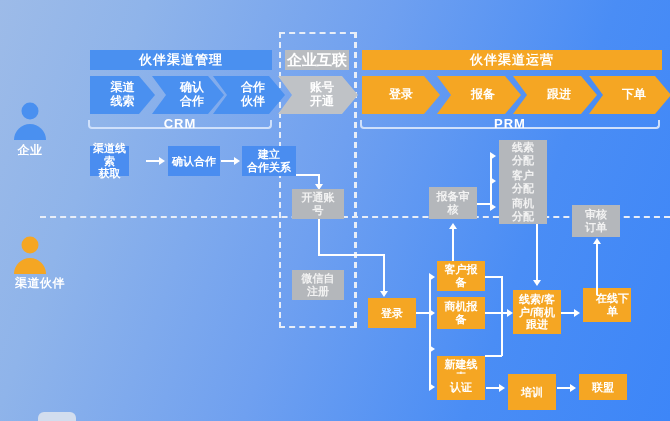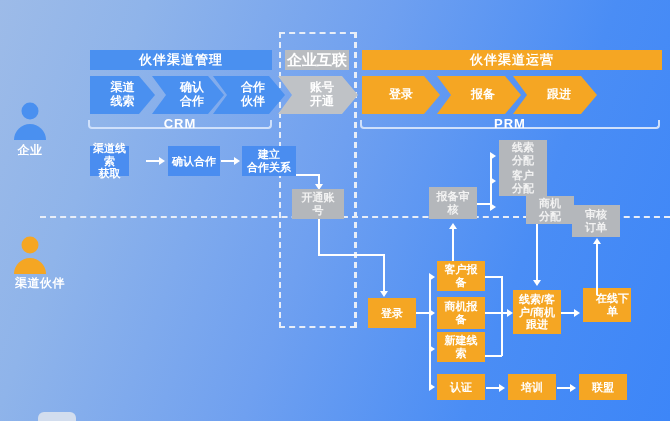--- a/index.html
+++ b/index.html
@@ -136,20 +136,23 @@
 
   <div class="chev orange first" style="left:362px;top:76px;width:78px;height:38px;">
     <span>登录</span>
   </div>
   <div class="chev orange" style="left:437px;top:76px;width:84px;height:38px;">
     <span>报备</span>
   </div>
   <div class="chev orange" style="left:513px;top:76px;width:84px;height:38px;">
     <span>跟进</span>
   </div>
+  <div class="chev orange" style="left:589px;top:76px;width:82px;height:38px;">
+    <span>下单</span>
+  </div>
 
   <div class="bracket" style="left:88px;top:120px;width:184px;height:9px;"></div>
   <div class="bracket-label" style="left:88px;top:116px;width:184px;">CRM</div>
 
   <div class="bracket" style="left:360px;top:120px;width:300px;height:9px;"></div>
   <div class="bracket-label" style="left:360px;top:116px;width:300px;">PRM</div>
 
   <div class="box blue" style="left:90px;top:146px;width:39px;height:30px;">
     <div>
       <span>渠道线索</span><br>
@@ -181,20 +184,26 @@
       <span>开通账</span><br>
       <span>号</span>
     </div>
   </div>
 
   <div class="ln lnv" style="left:318px;top:219px;height:36px;"></div>
   <div class="ln lnh" style="left:318px;top:254px;width:66px;"></div>
   <div class="ln lnv" style="left:383px;top:254px;height:38px;"></div>
   <div class="arw d" style="left:380px;top:291px;"></div>
 
+  <div class="box gray dim" style="left:292px;top:270px;width:52px;height:30px;">
+    <div>
+      <span>微信自</span><br>
+      <span>注册</span>
+    </div>
+  </div>
 
   <div class="box orange" style="left:368px;top:298px;width:48px;height:30px;">
     <span>登录</span>
   </div>
 
   <div class="ln lnh" style="left:416px;top:312px;width:14px;"></div>
   <div class="ln lnv" style="left:429px;top:277px;height:110px;"></div>
 
   <div class="arw r" style="left:429px;top:273px;"></div>
   <div class="arw r" style="left:429px;top:309px;"></div>
@@ -206,21 +215,21 @@
       <span>客户报</span><br>
       <span>备</span>
     </div>
   </div>
   <div class="box orange" style="left:437px;top:297px;width:48px;height:32px;">
     <div>
       <span>商机报</span><br>
       <span>备</span>
     </div>
   </div>
-  <div class="box orange" style="left:437px;top:332px;width:48px;height:30px;">
+  <div class="box orange" style="left:437px;top:356px;width:48px;height:30px;">
     <div>
       <span>新建线</span><br>
       <span>索</span>
     </div>
   </div>
 
   <div class="ln lnh" style="left:485px;top:276px;width:17px;"></div>
   <div class="ln lnh" style="left:485px;top:355px;width:17px;"></div>
   <div class="ln lnv" style="left:501px;top:276px;height:80px;"></div>
   <div class="ln lnh" style="left:485px;top:312px;width:24px;"></div>
@@ -243,21 +252,21 @@
       <span>单</span>
     </div>
   </div>
 
   <div class="box orange" style="left:437px;top:374px;width:48px;height:26px;">
     <span>认证</span>
   </div>
   <div class="ln lnh" style="left:486px;top:387px;width:14px;"></div>
   <div class="arw r" style="left:499px;top:384px;"></div>
 
-  <div class="box orange" style="left:508px;top:374px;width:48px;height:26px;">
+  <div class="box orange" style="left:508px;top:374px;width:48px;height:36px;">
     <span>培训</span>
   </div>
   <div class="ln lnh" style="left:557px;top:387px;width:14px;"></div>
   <div class="arw r" style="left:570px;top:384px;"></div>
 
   <div class="box gray dim" style="left:429px;top:187px;width:48px;height:32px;">
     <div>
       <span>报备审</span><br>
       <span>核</span>
     </div>
@@ -281,21 +290,21 @@
       <span>线索</span><br>
       <span>分配</span>
     </div>
   </div>
   <div class="box gray dim" style="left:499px;top:168px;width:48px;height:28px;">
     <div>
       <span>客户</span><br>
       <span>分配</span>
     </div>
   </div>
-  <div class="box gray dim" style="left:499px;top:196px;width:48px;height:28px;margin-left:27px;">
+  <div class="box gray dim" style="left:499px;top:196px;width:48px;height:28px;">
     <div>
       <span>商机</span><br>
       <span>分配</span>
     </div>
   </div>
 
   <div class="ln lnv" style="left:536px;top:224px;height:57px;"></div>
   <div class="arw d" style="left:533px;top:280px;"></div>
 
   <div class="box gray dim" style="left:572px;top:205px;width:48px;height:32px;">

